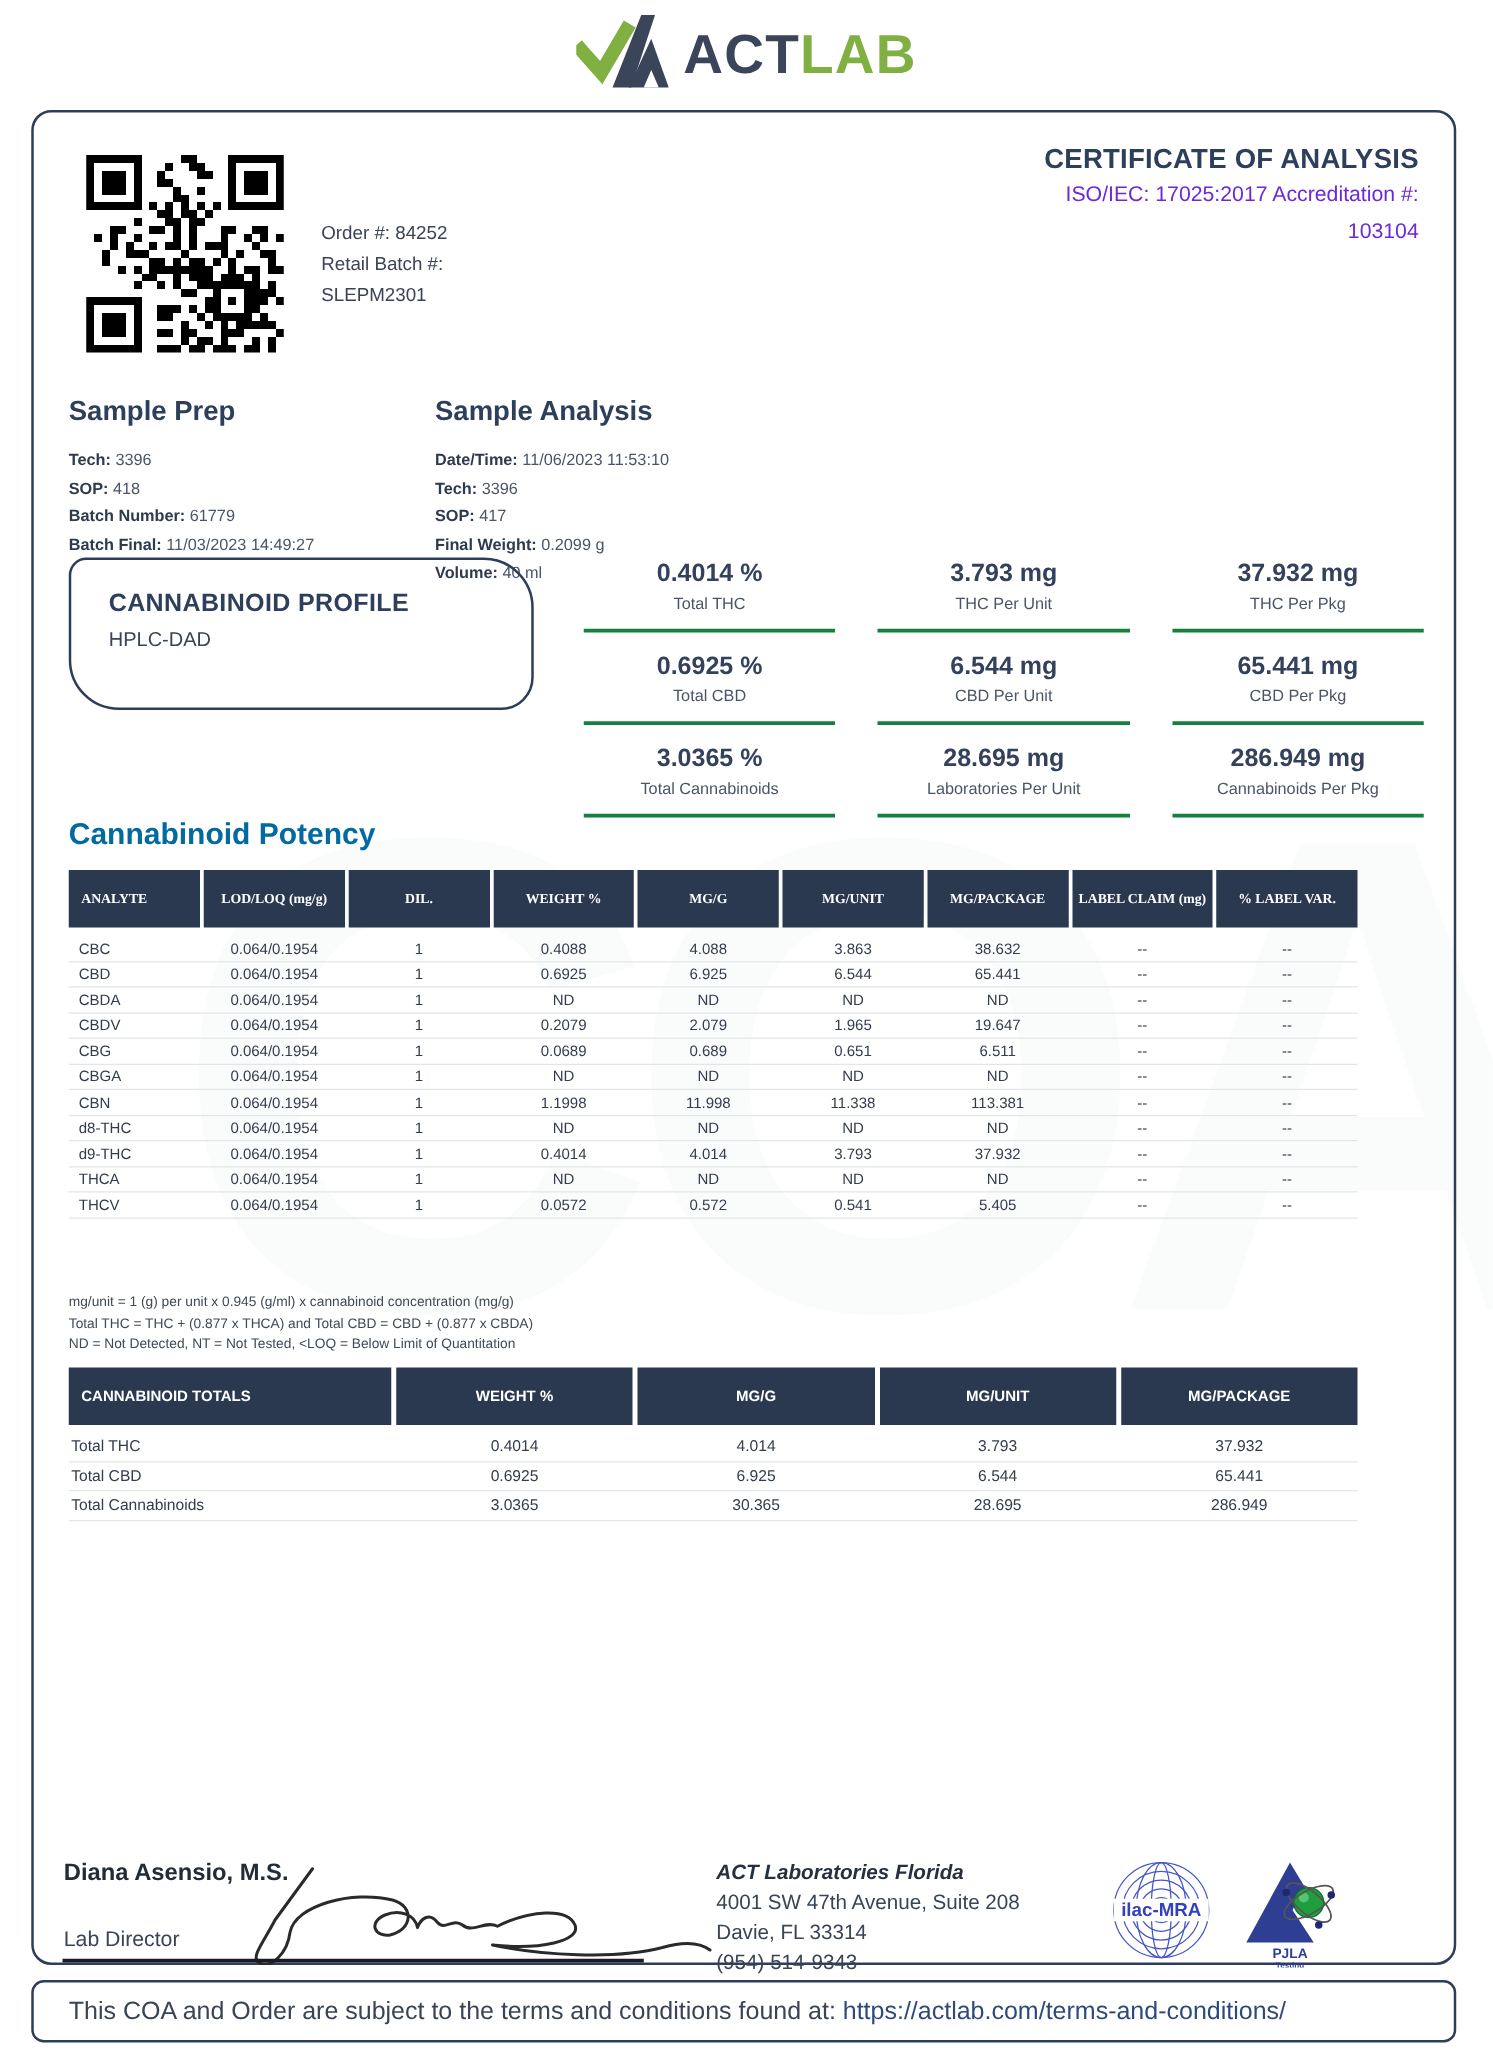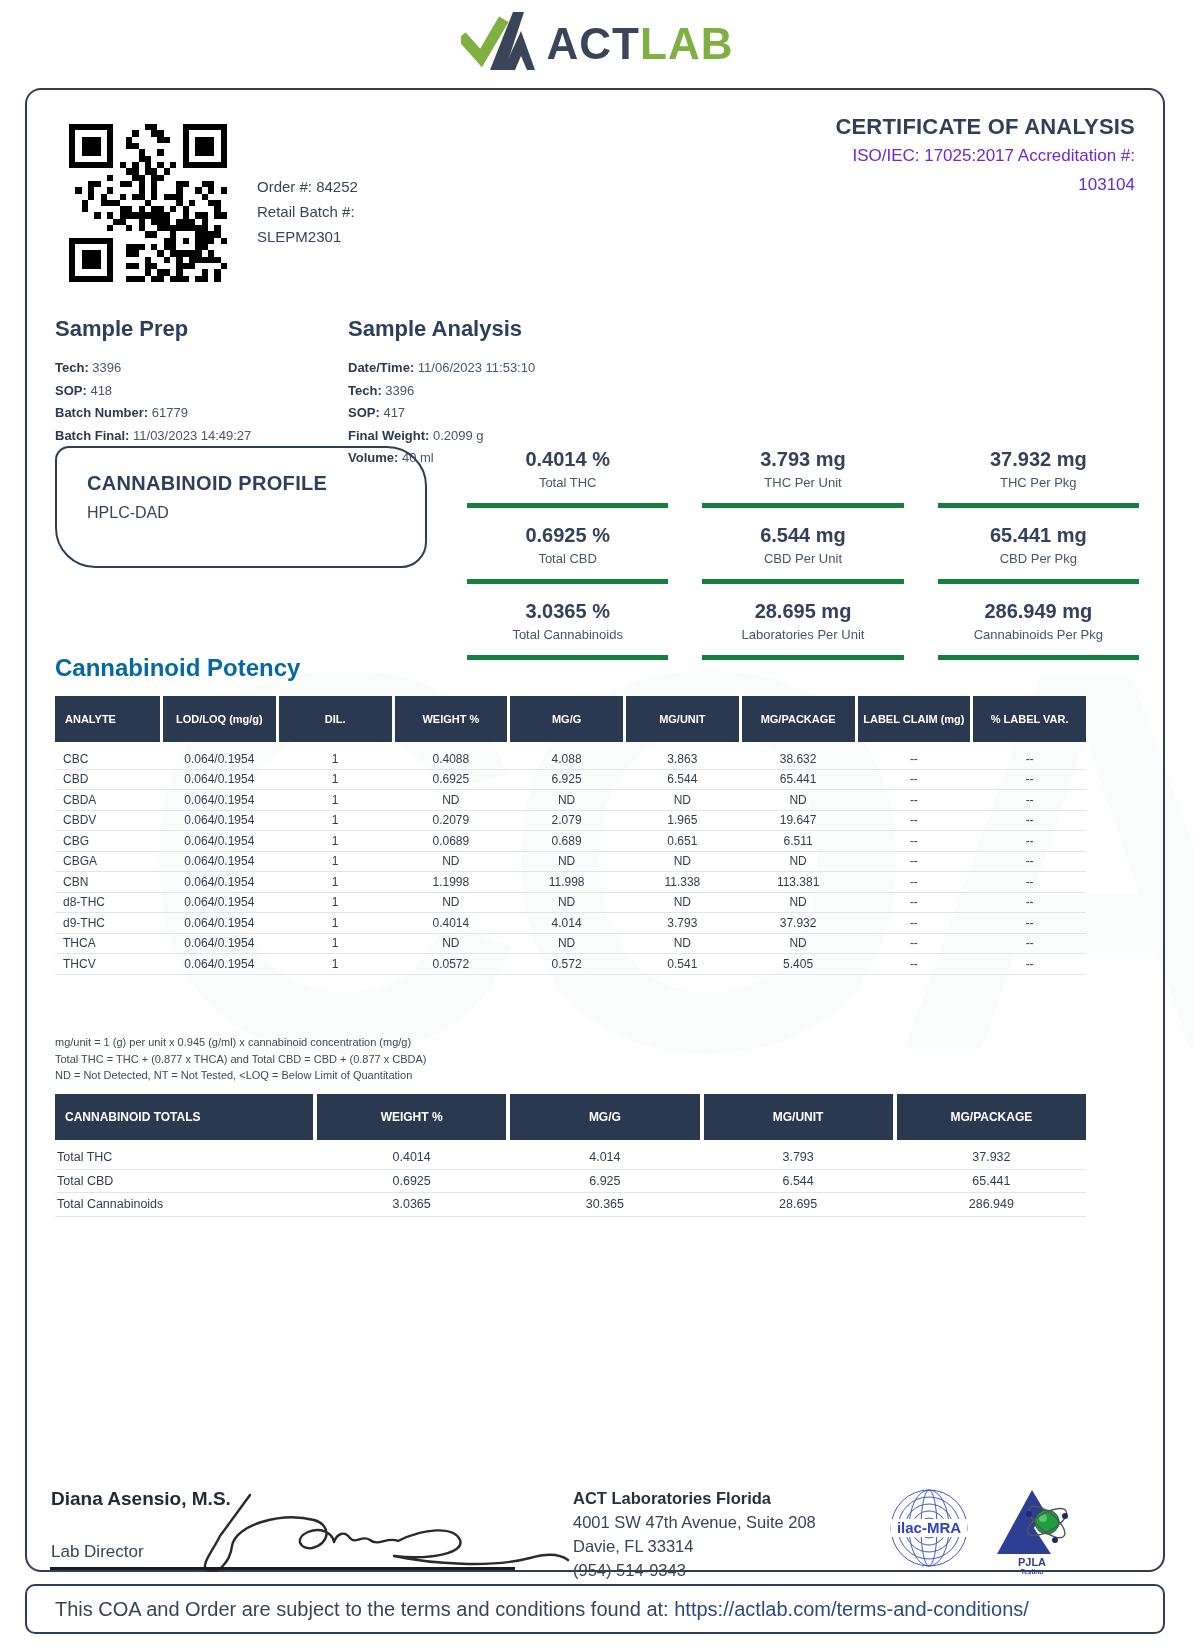--- a/index.html
+++ b/index.html
@@ -32,29 +32,29 @@
   .field { font-size: 13px; line-height: 22.5px; color: #4a5568; }
   .field b { color: #2e3a4e; font-weight: 700; }
   
   .profile-row { position: absolute; left: 28px; top: 356px; width: 1084px; display: flex; align-items: flex-start; }
   .profile-box { width: 372px; height: 122px; flex: 0 0 auto; border: 2.5px solid #2e3d59;
     border-radius: 14px 40px 26px 40px; padding: 24px 30px; }
   .profile-title { font-size: 20px; font-weight: 800; color: #2e3f5c; letter-spacing: 0.3px; }
   .profile-sub { font-size: 16px; margin-top: 9px; color: #3a4455; }
   .summary { margin-left: 40px; flex: 1; display: grid; grid-template-columns: 1fr 1fr 1fr;
     column-gap: 34px; row-gap: 16px; padding-top: 2px; }
-  .sum-cell { text-align: center; border-bottom: 5px solid #15803d; padding-bottom: 13px; }
+  .sum-cell { text-align: center; border-bottom: 3px solid #15803d; padding-bottom: 13px; }
   .sum-value { font-size: 20px; font-weight: 700; color: #33415c; }
   .sum-label { font-size: 13px; color: #4a5566; margin-top: 4px; }
   
   .potency-h { position: absolute; left: 28px; top: 564px; font-size: 24px; font-weight: 800; color: #0369a1; }
   .p-table { position: absolute; left: 28px; top: 606px; width: 1031px; }
   .p-head, .p-row { display: grid; grid-template-columns: 105px repeat(8, 1fr); column-gap: 3px; }
   .p-cell { background: #2b3950; color: #fff; font-size: 11px; font-weight: 600; height: 46px;
-    display: flex; align-items: center; justify-content: center; text-align: center; padding: 0 4px; }
+    display: flex; align-items: center; justify-content: center; text-align: center; padding: 0 4px; font-family: Liberation Serif, serif; }
   .p-cell.first { justify-content: flex-start; padding-left: 10px; }
   .p-body { margin-top: 7px; }
   .p-row { height: 20.5px; align-items: center; border-bottom: 1px solid #e2e5ea; }
   .p-row span { font-size: 12px; color: #333c4d; text-align: center; }
   .p-row span:first-child { text-align: left; padding-left: 8px; }
   .footnotes { position: absolute; left: 28px; top: 944px; font-size: 11px; line-height: 16.5px; color: #3f4a57; }
   
   .t-table { position: absolute; left: 28px; top: 1004px; width: 1031px; }
   .t-head, .t-row { display: grid; grid-template-columns: 258px repeat(4, 1fr); column-gap: 4px; }
   .t-cell { background: #2b3950; color: #fff; font-size: 12px; font-weight: 700; height: 46px;
@@ -63,21 +63,21 @@
   .t-body { margin-top: 6px; }
   .t-row { height: 23.5px; align-items: center; border-bottom: 1px solid #e2e5ea; }
   .t-row span { font-size: 12.5px; color: #333c4d; text-align: center; }
   .t-row span:first-child { text-align: left; padding-left: 2px; }
   
   .sig-name { position: absolute; left: 24px; top: 1398px; font-size: 19px; font-weight: 800; color: #222b38; }
   .sig-role { position: absolute; left: 24px; top: 1452px; font-size: 17px; color: #3a4455; }
   .sig-svg { position: absolute; left: 135px; top: 1400px; }
   .sig-line { position: absolute; left: 23px; top: 1477px; width: 465px; height: 3px; background: #191c20; }
   .lab-info { position: absolute; left: 546px; top: 1396px; font-size: 16.5px; line-height: 24px; color: #3a4455; }
-  .lab-name { font-weight: 800; color: #26303f; }
+  .lab-name { font-weight: 800; color: #26303f; font-style: italic; }
   .badge-ilac { position: absolute; left: 862px; top: 1394px; }
   .badge-pjla { position: absolute; left: 962px; top: 1392px; }
   
   .footer-box { position: absolute; left: 25px; top: 1584px; width: 1140px; height: 50px;
     border: 2px solid #2e3d59; border-radius: 10px; display: flex; align-items: center; padding-left: 28px; }
   .footer-text { font-size: 20px; color: #3a4455; }
   .footer-link { color: #2e4a7d; }
 </style>
 </head>
 <body>

